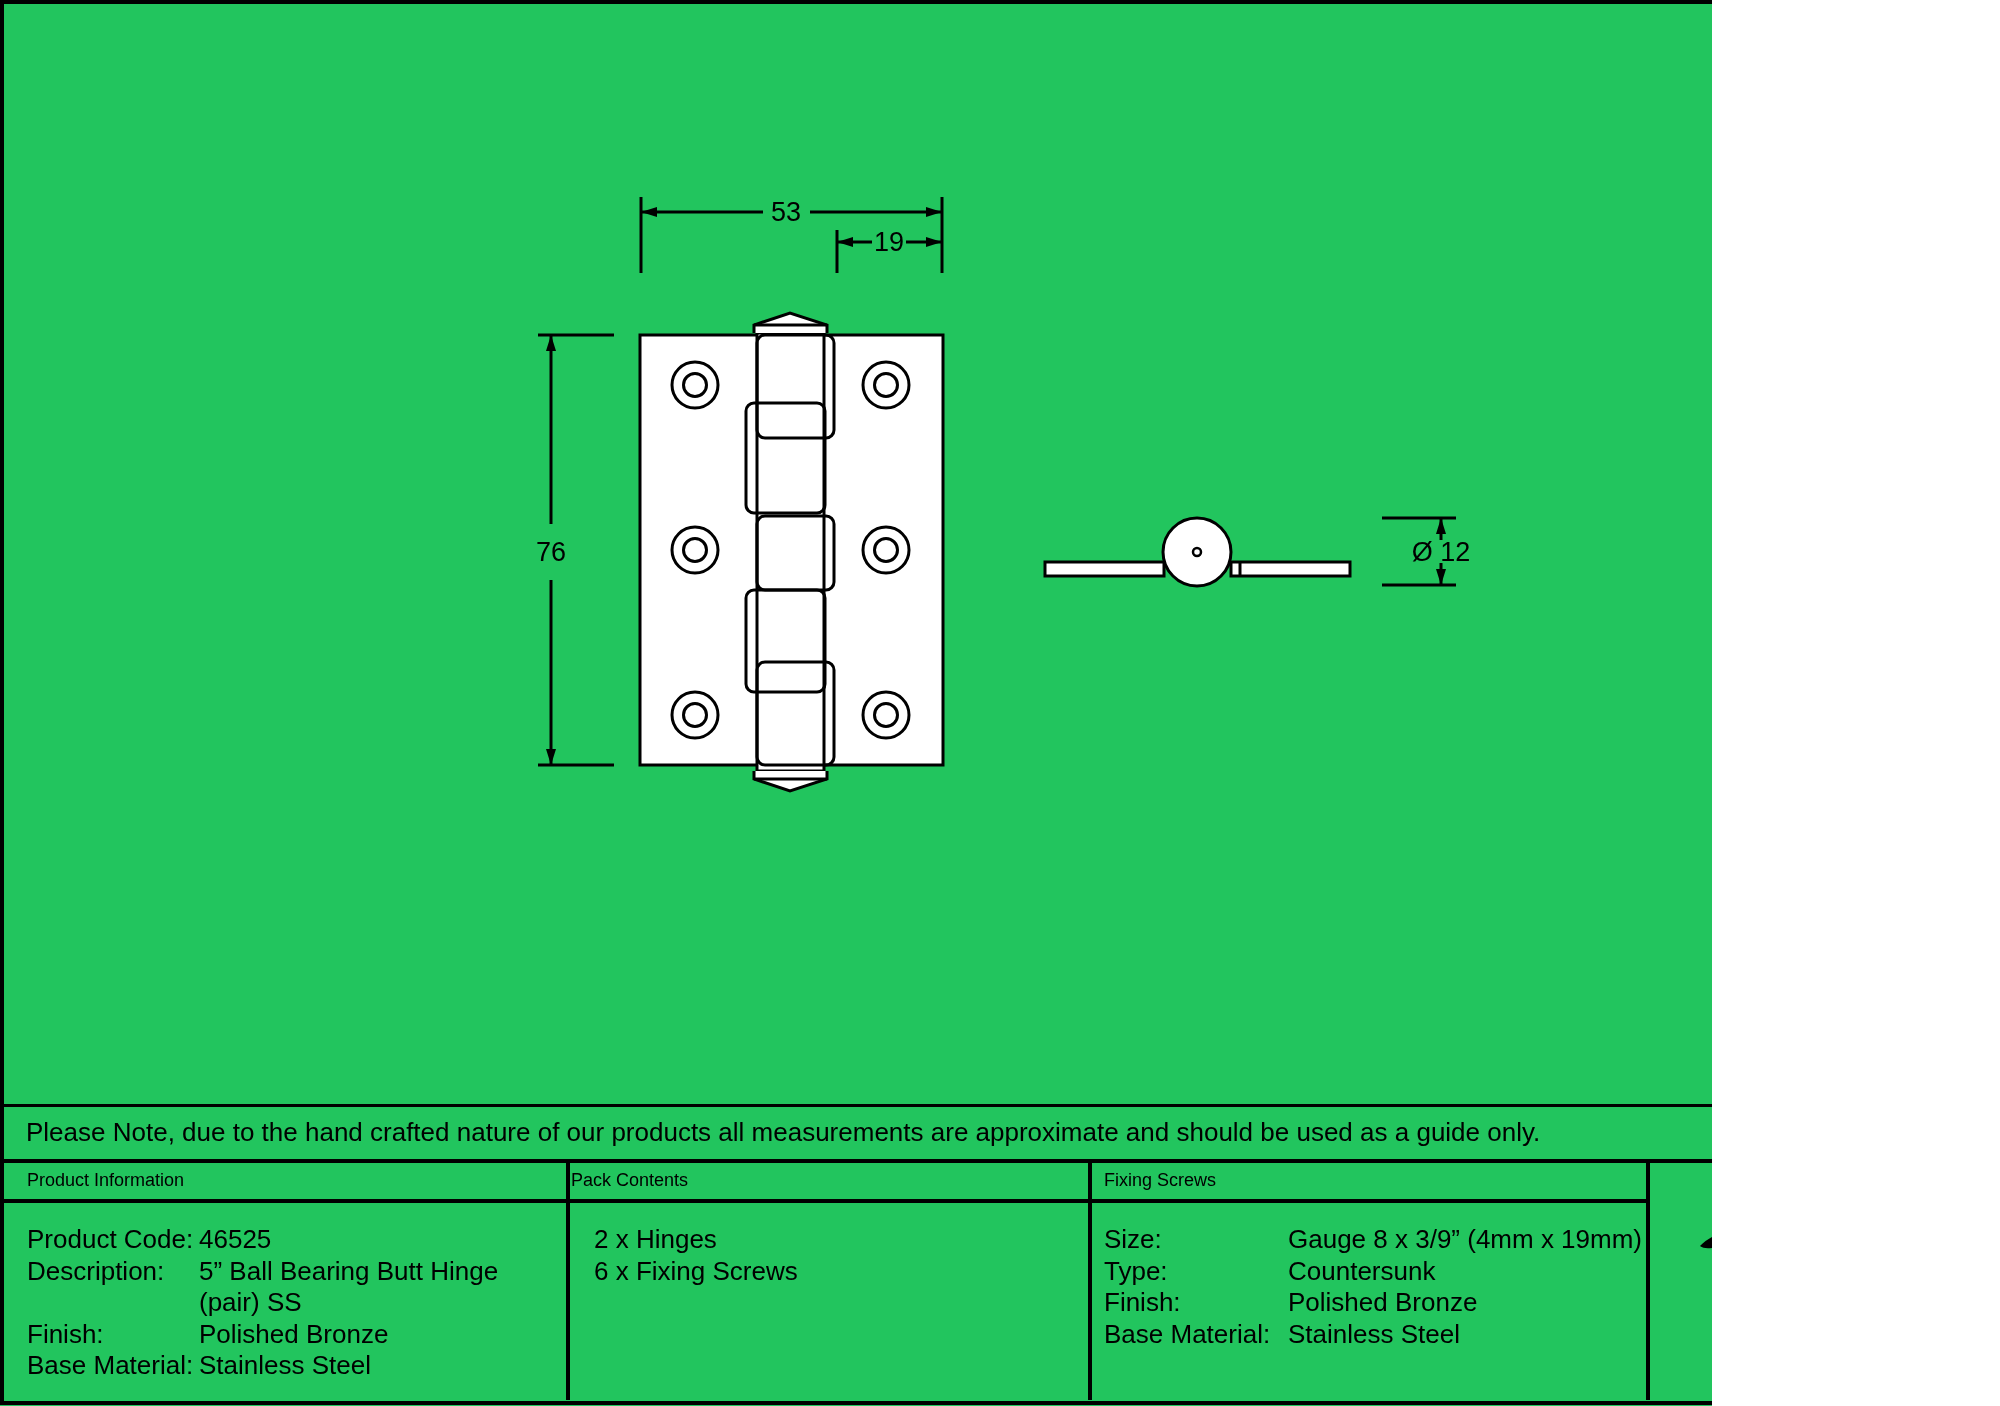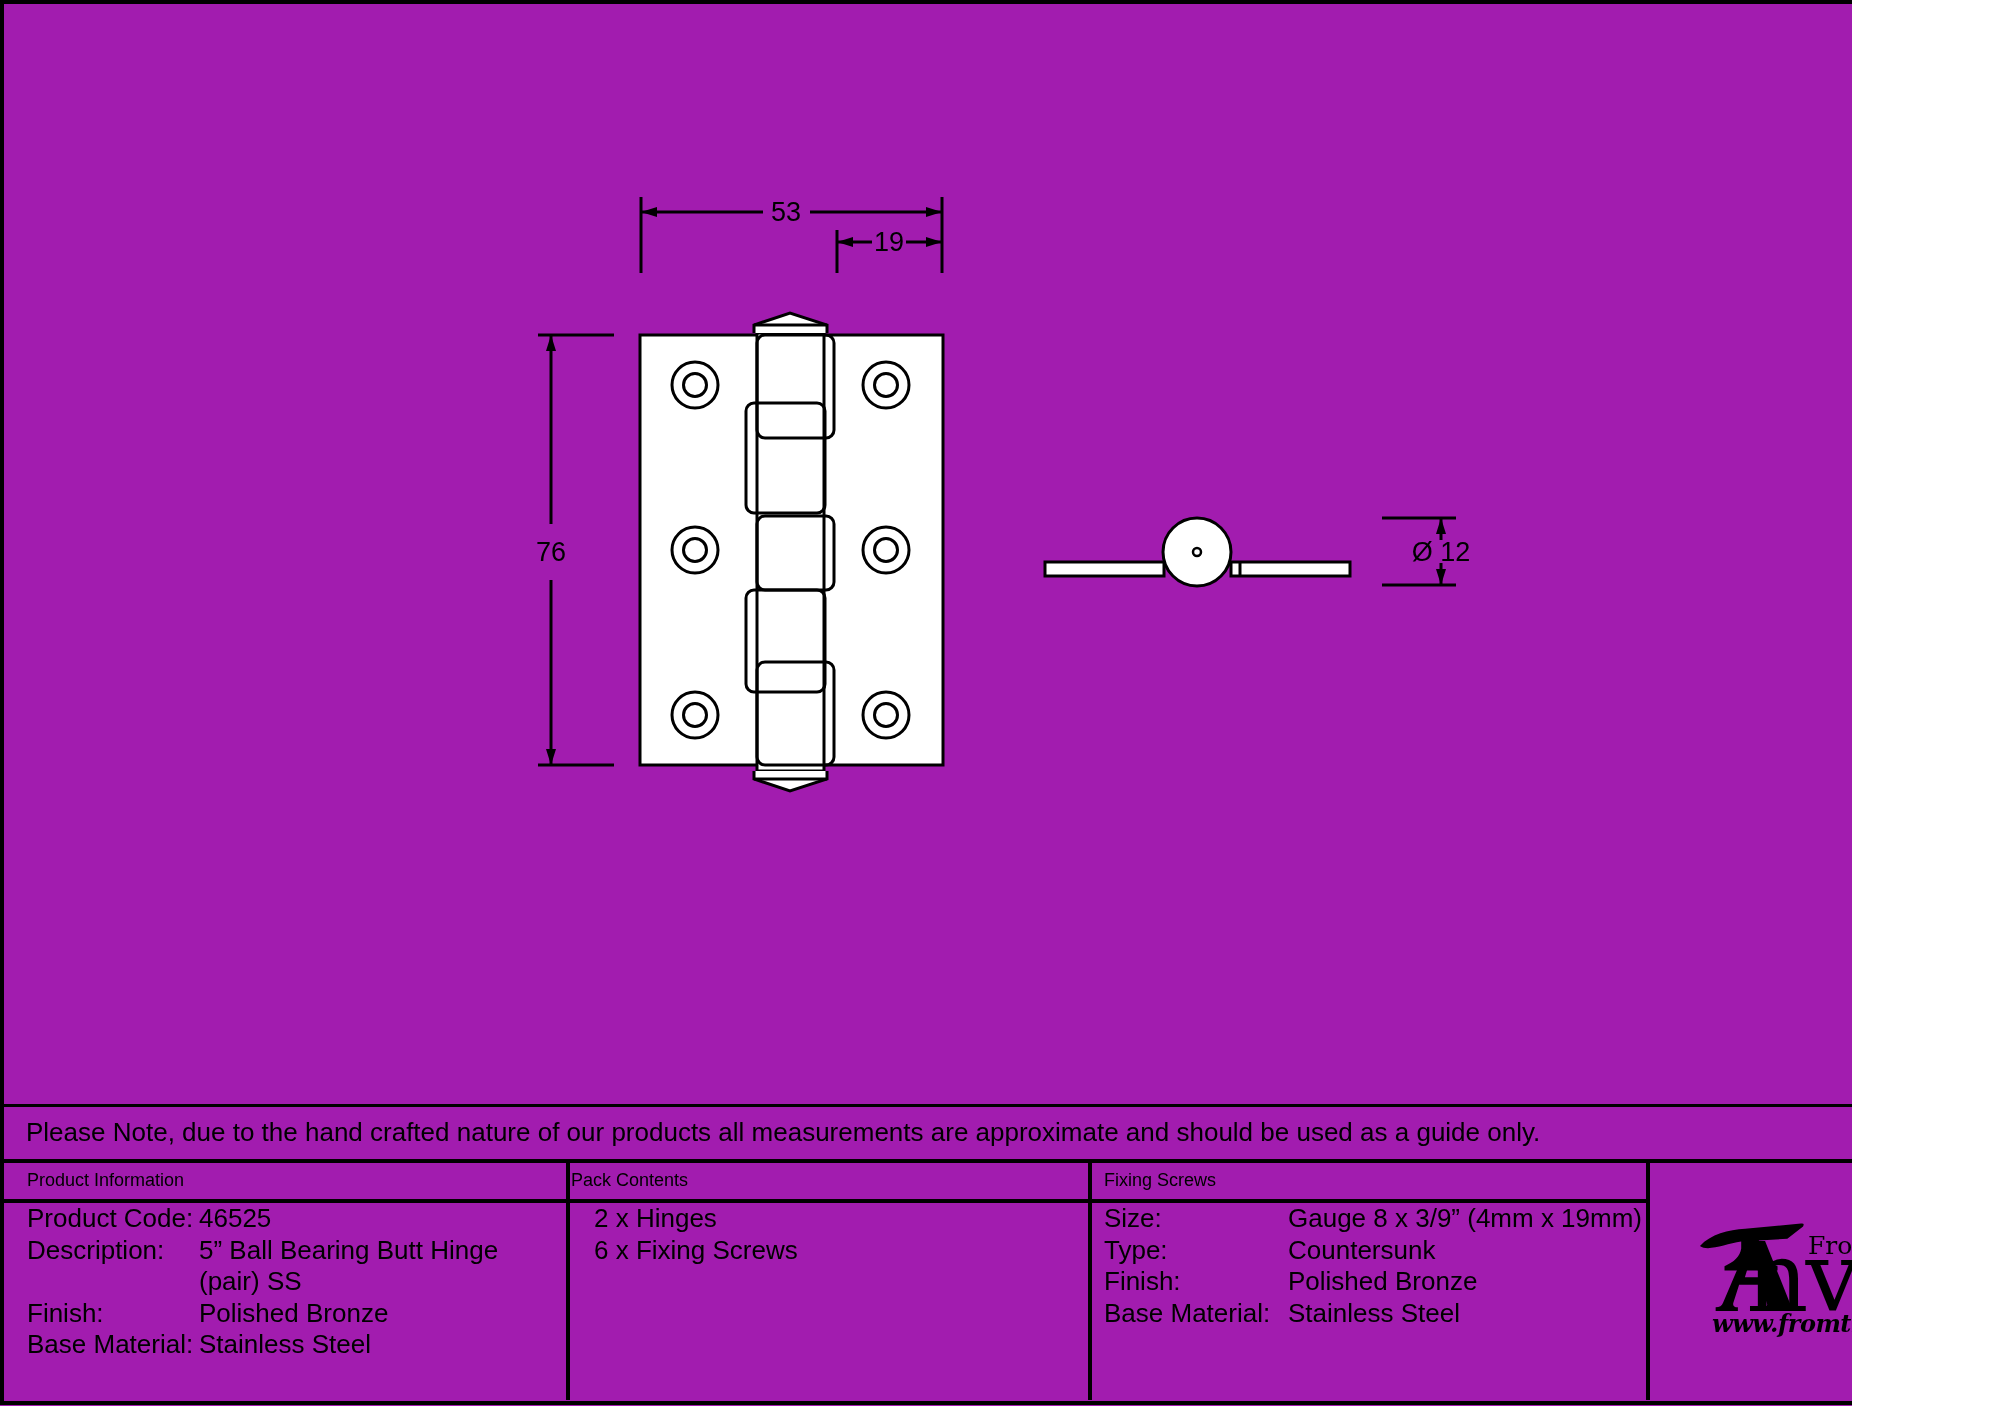--- a/index.html
+++ b/index.html
@@ -1,17 +1,17 @@
 <!DOCTYPE html>
 <html><head>
 <meta charset="utf-8">
 <style>
   html,body{margin:0;padding:0;background:#ffffff;}
   #stage{
-    position:relative;width:1852px;height:1406px;background:#a21caf;
+    position:relative;width:1712px;height:1406px;background:#22c55e;
     font-family:"Liberation Sans", sans-serif;color:#000;overflow:hidden;
   }
   .abs{position:absolute;}
   #page-border{
     left:0;top:0;width:2000px;height:1405px;box-sizing:border-box;
     border:4px solid #000;pointer-events:none;
   }
   #drawing-svg{left:0;top:0;}
   
   #note-row{
@@ -19,21 +19,21 @@
     border-top:3px solid #000;border-bottom:4px solid #000;
     font-size:26px;line-height:51px;padding-left:22px;
   }
   
   .hdr{
     top:1163px;height:40px;box-sizing:border-box;border-right:4px solid #000;
     border-bottom:4px solid #000;font-size:18px;line-height:35px;
   }
   .cell{
     top:1203px;height:197px;box-sizing:border-box;border-right:4px solid #000;
-    font-size:26px;
+    font-size:26px;padding-top:21px;
   }
   .c1{left:4px;width:566px;}
   .c2{left:570px;width:522px;}
   .c3{left:1092px;width:558px;}
   .hdr.c1{padding-left:23px;}
   .hdr.c2{padding-left:1px;}
   .hdr.c3{padding-left:12px;}
   .specrow{display:flex;line-height:31.5px;}
   .c1 .specrow{padding-left:23px;}
   .c3 .specrow{padding-left:12px;}

